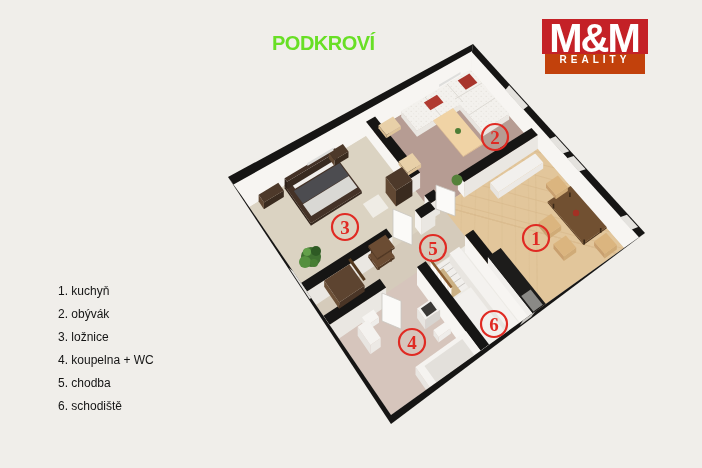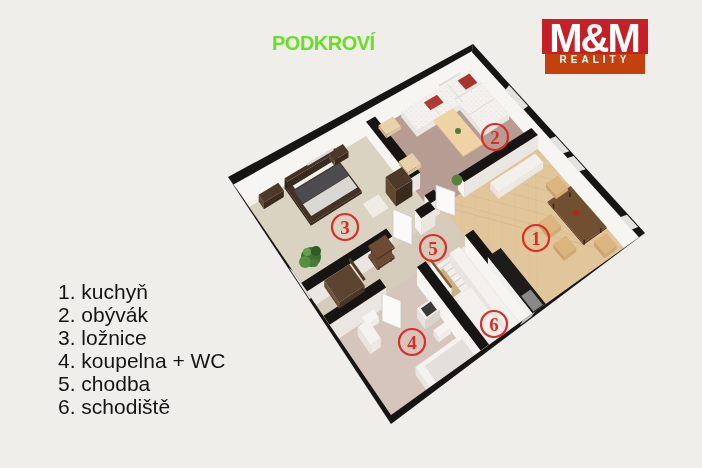--- a/index.html
+++ b/index.html
@@ -1,17 +1,17 @@
 <!DOCTYPE html>
 <html><head><meta charset="utf-8">
 <style>
 html,body{margin:0;padding:0;}
 body{width:702px;height:468px;background:#f0eeea;font-family:"Liberation Sans",sans-serif;position:relative;overflow:hidden;}
 .title{position:absolute;left:272px;top:32px;color:#68df25;font-size:20px;font-weight:bold;letter-spacing:-0.5px;}
-.legend{position:absolute;left:58px;top:280px;font-size:21px;color:#141414;line-height:23px;}
+.legend{position:absolute;left:58px;top:280px;font-size:12px;color:#141414;line-height:23px;}
 svg.plan{position:absolute;left:0;top:0;}
 .logo{position:absolute;left:542px;top:19px;width:106px;}
 .logo .red{background:#c42127;height:35px;position:relative;}
 .logo .blue{background:#c2410c;height:20px;margin:0 3px;color:#fff;font-size:10px;font-weight:bold;text-align:center;letter-spacing:4px;line-height:12.5px;white-space:nowrap;overflow:hidden;}
 </style></head>
 <body>
 
 <svg class="plan" width="702" height="468" viewBox="0 0 702 468" xmlns="http://www.w3.org/2000/svg">
 <defs>
       <pattern id="spk" width="5" height="5" patternUnits="userSpaceOnUse">

